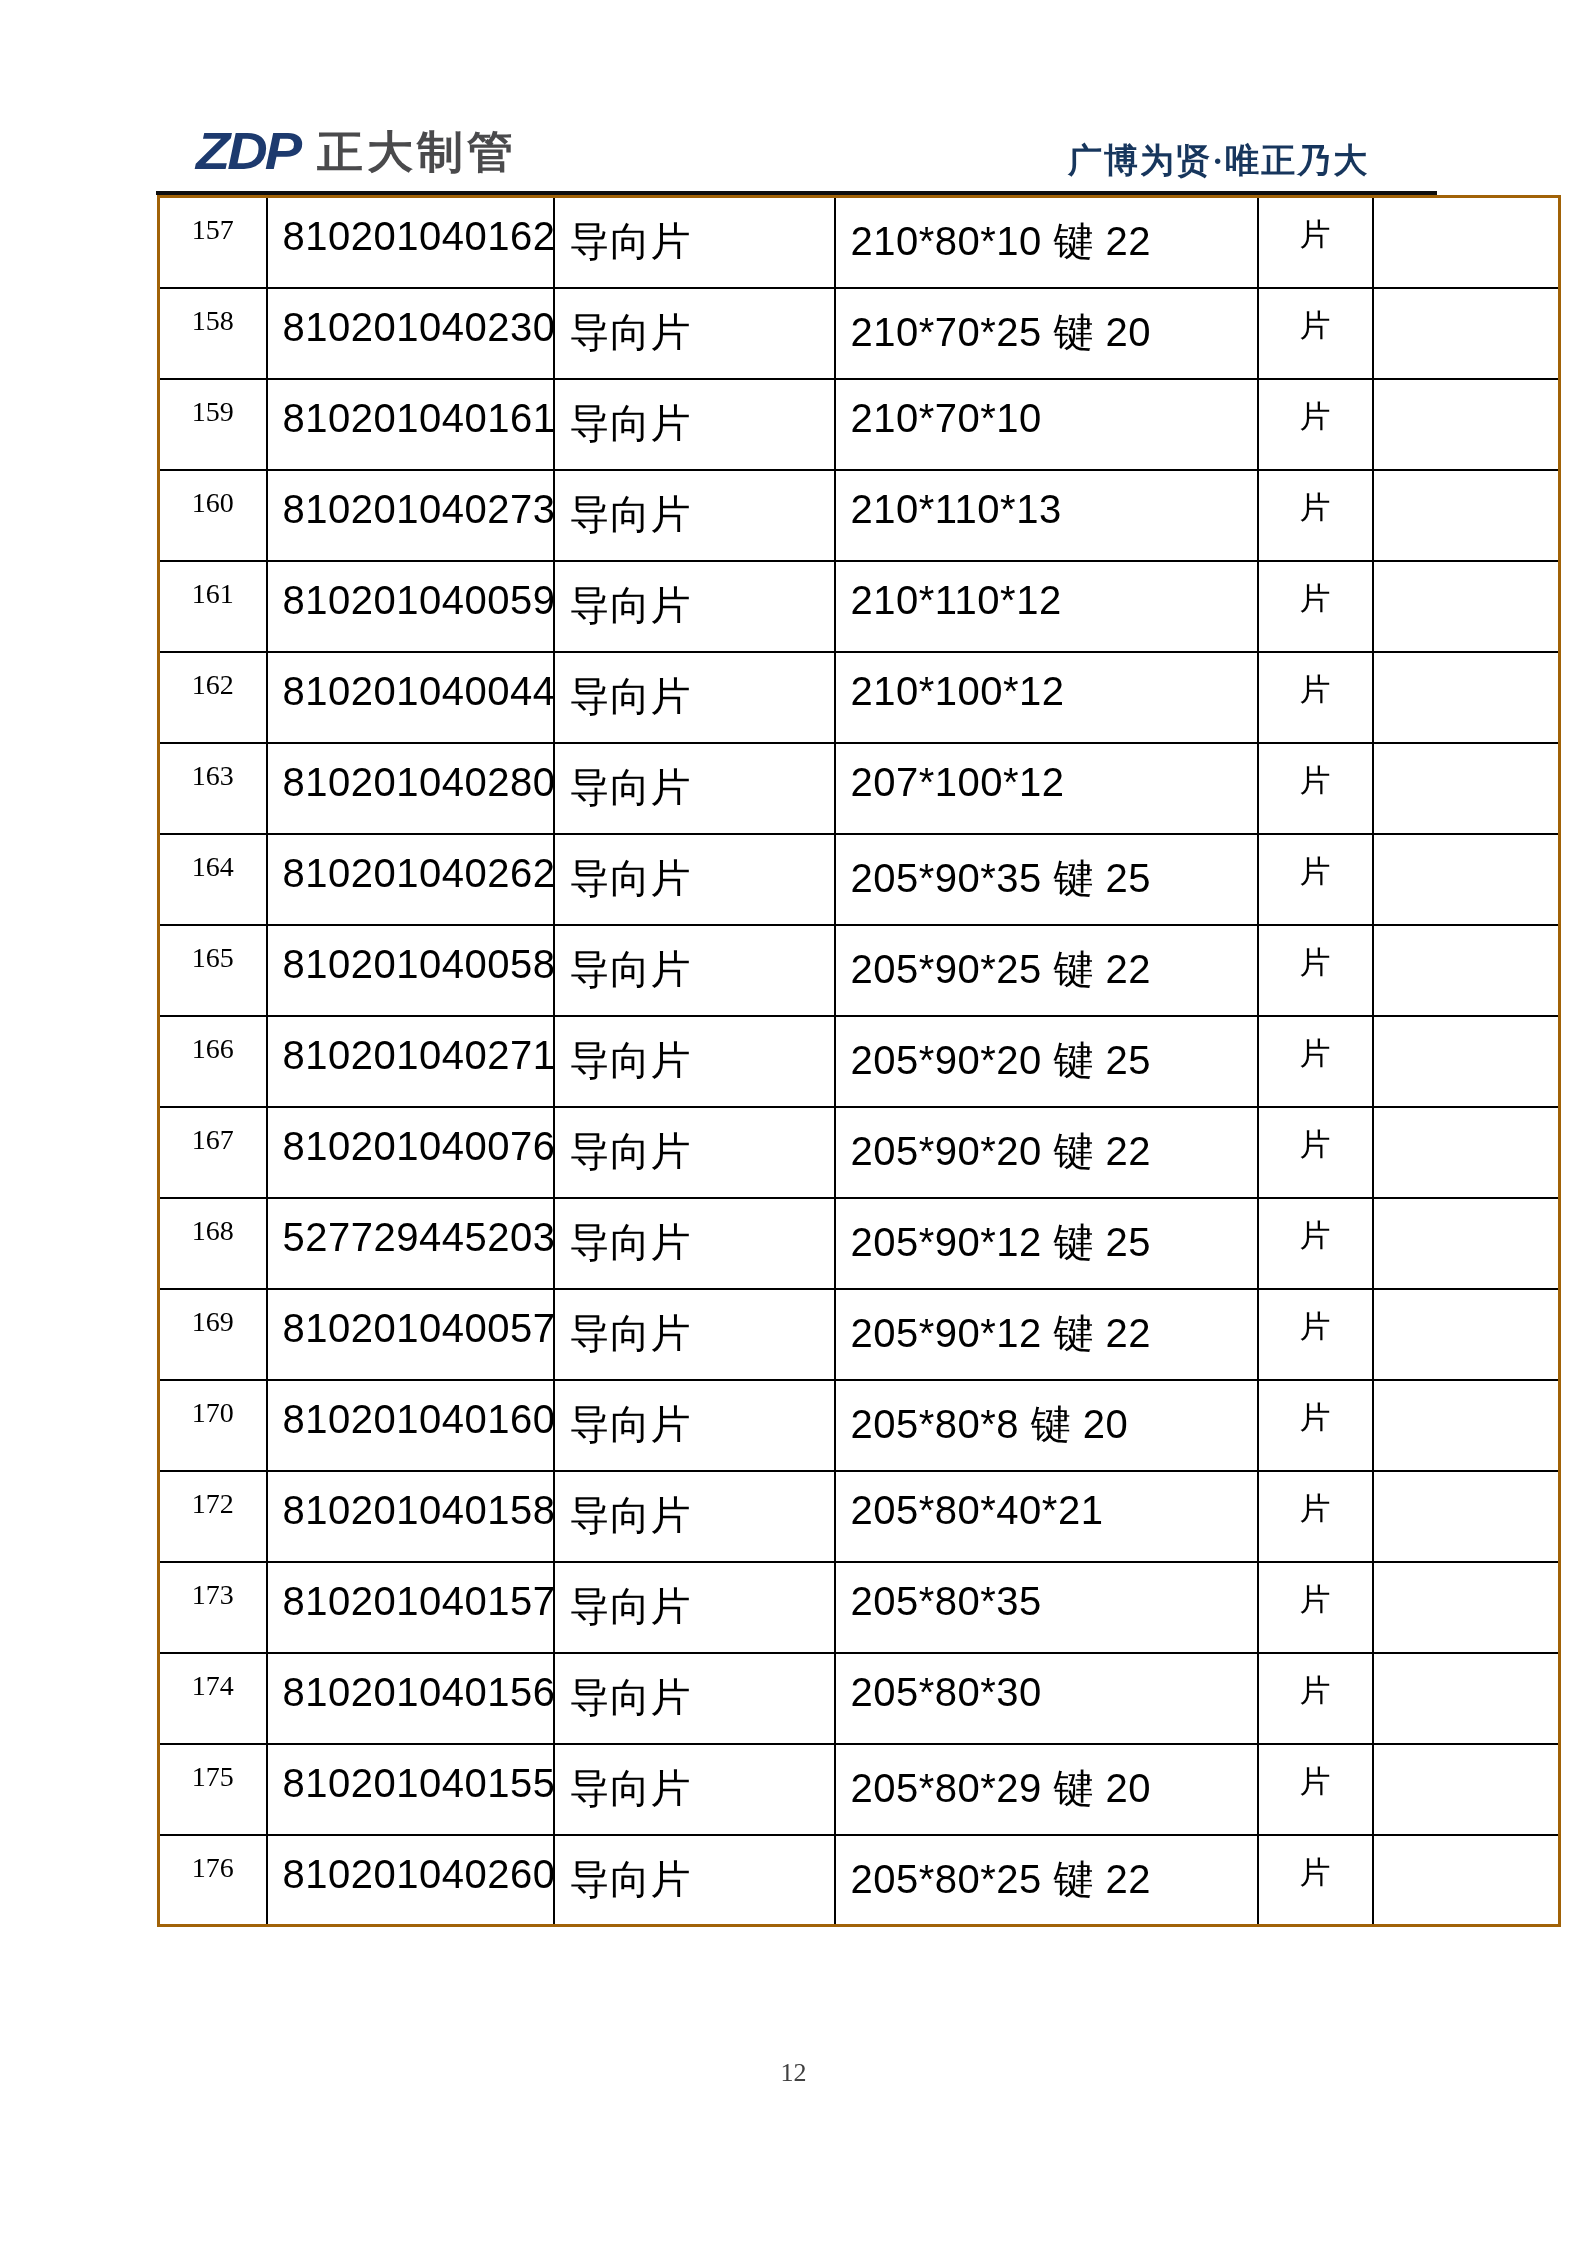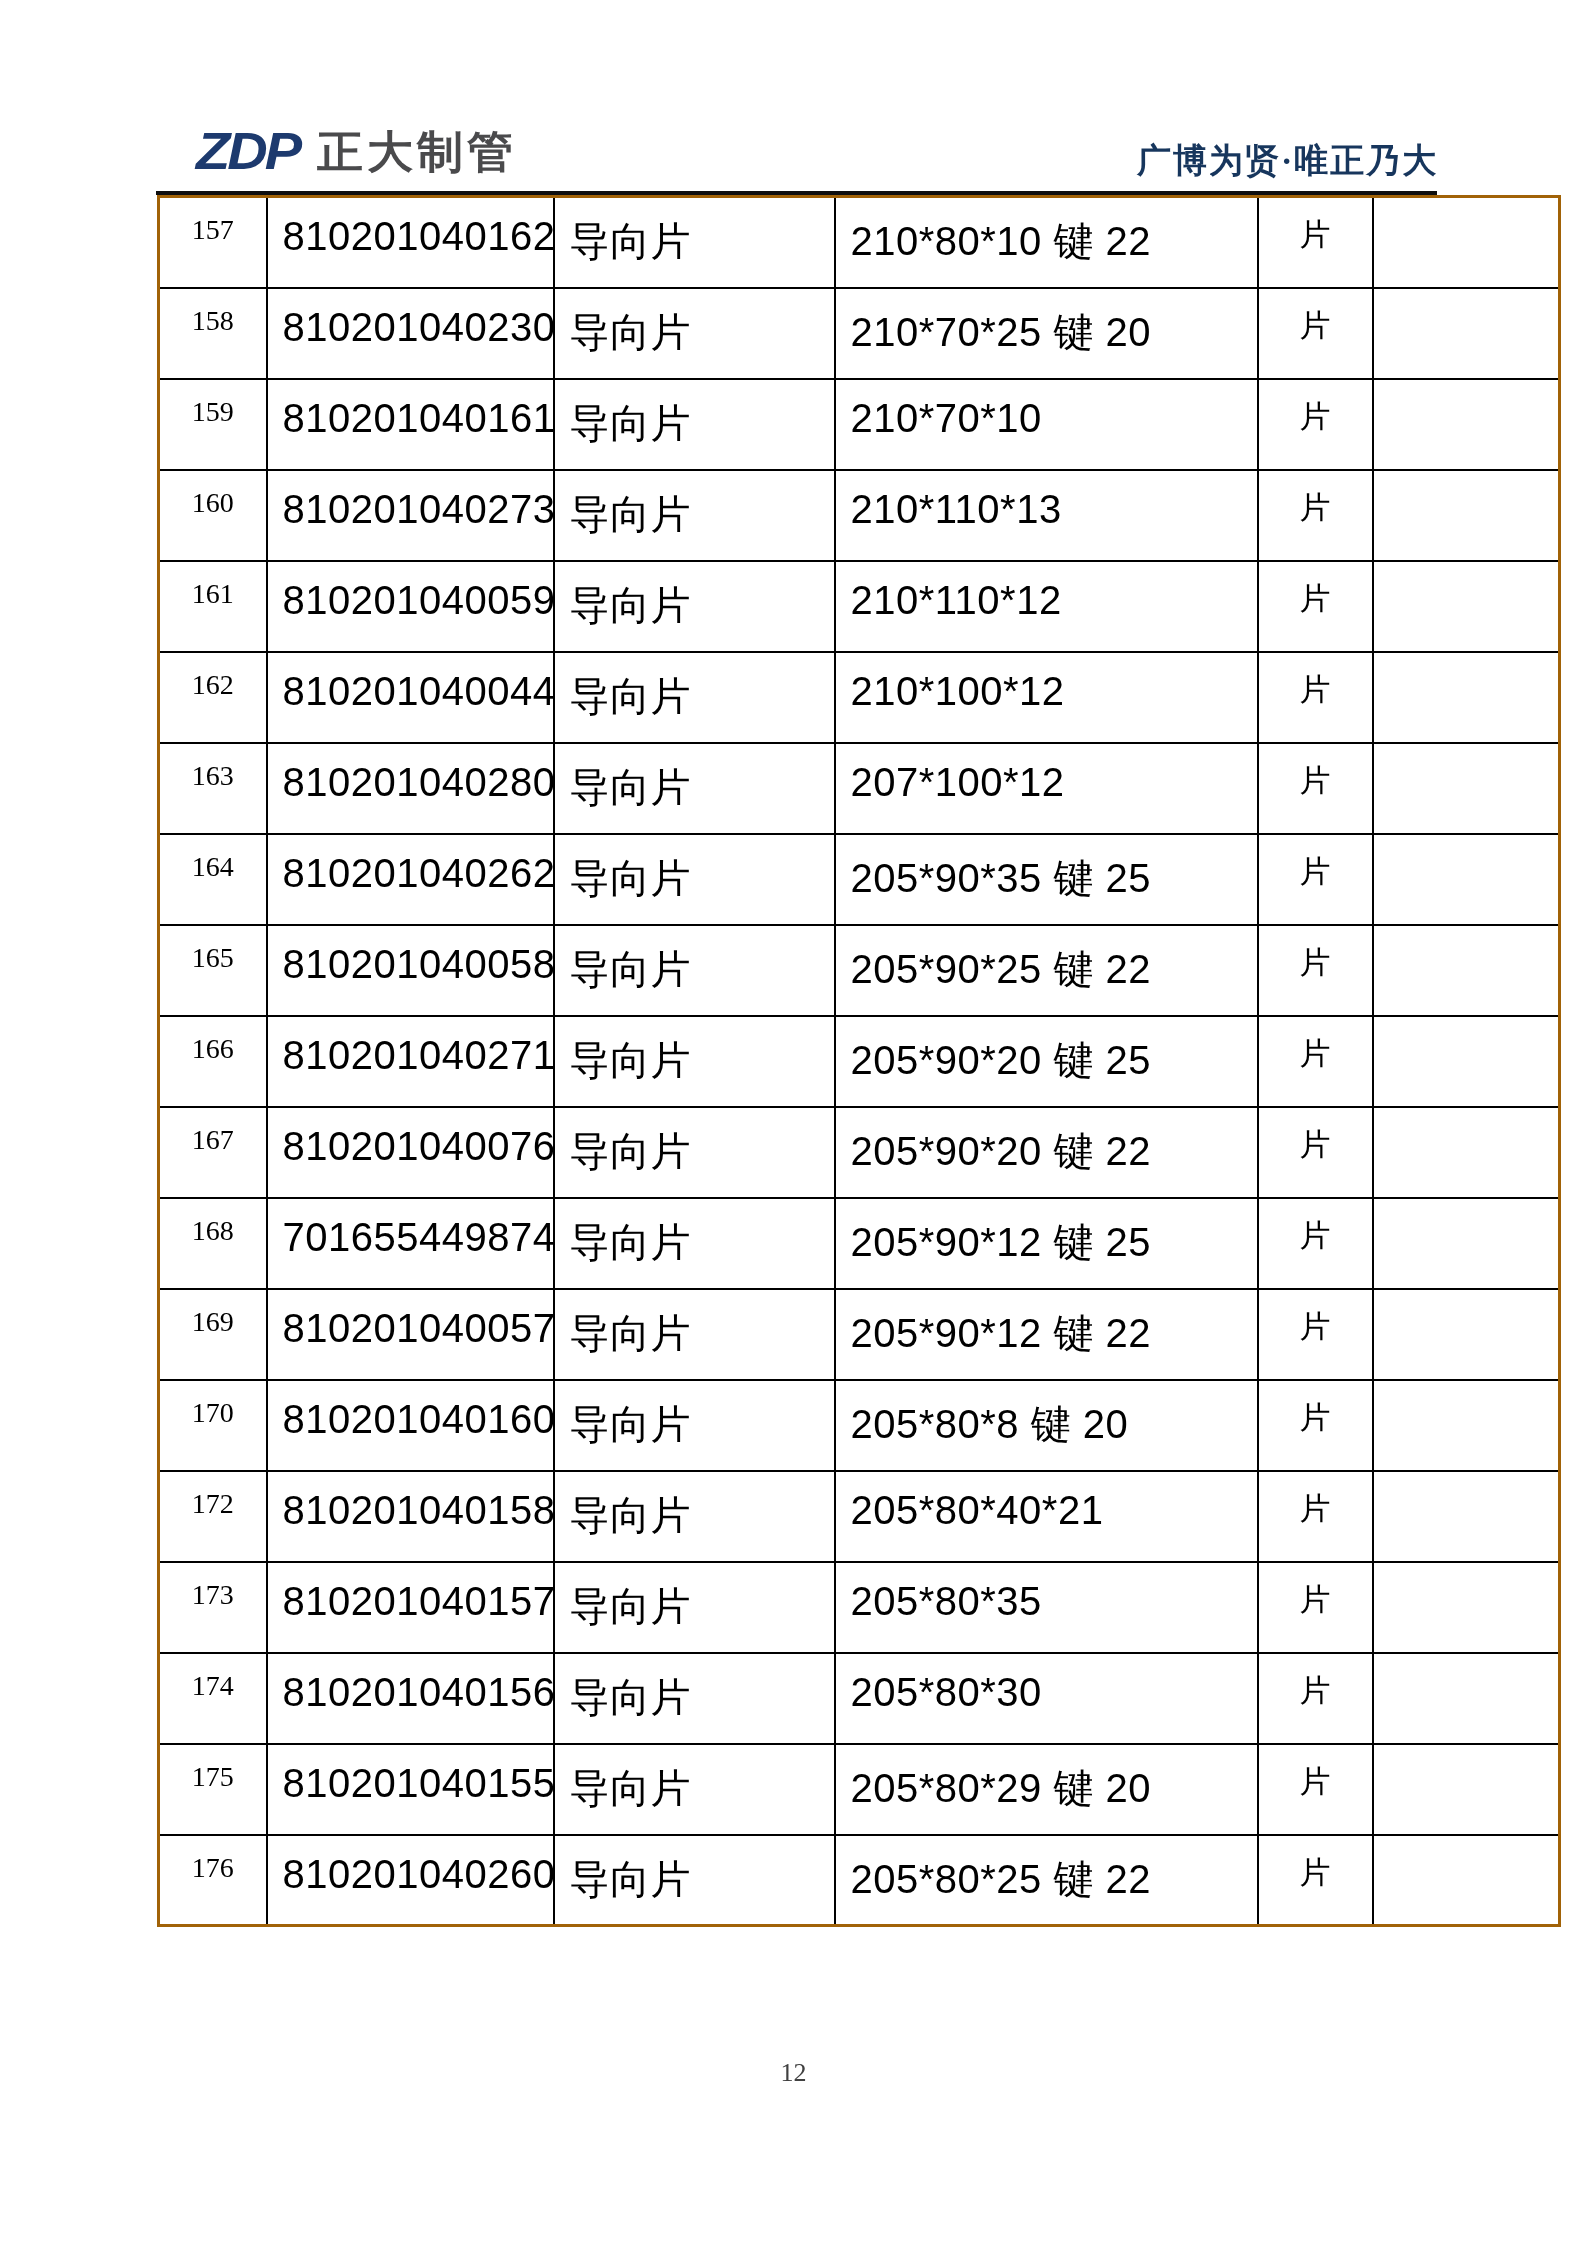--- a/index.html
+++ b/index.html
@@ -23,21 +23,21 @@
     letter-spacing: -3px; color: #1d3a6e;
     transform: scaleY(0.92);
   }
   .logo-name {
     font-family: "Liberation Sans", sans-serif;
     font-size: 46px; font-weight: 700; color: #4a4a4c;
     margin-left: 18px; letter-spacing: 4px;
     transform: scaleY(0.96);
   }
   .slogan {
-    position: absolute; left: 1137px; top: 138px;
+    position: absolute; left: 1068px; top: 138px;
     font-family: Liberation Serif, serif;
     font-size: 34px; font-weight: 700; color: #17365d;
     letter-spacing: 2px; white-space: nowrap;
   }
   .header-rule {
     position: absolute; left: 156px; top: 191px;
     width: 1281px; height: 4px; background: #0f0f0f;
   }
 
   
@@ -187,21 +187,21 @@
         <tr>
     <td class="c-no">167</td>
     <td class="c-code">810201040076</td>
     <td class="c-name">导向片</td>
     <td class="c-spec">205*90*20 键 22</td>
     <td class="c-unit">片</td>
     <td class="c-remark"></td>
   </tr>
         <tr>
     <td class="c-no">168</td>
-    <td class="c-code">701655449874</td>
+    <td class="c-code">527729445203</td>
     <td class="c-name">导向片</td>
     <td class="c-spec">205*90*12 键 25</td>
     <td class="c-unit">片</td>
     <td class="c-remark"></td>
   </tr>
         <tr>
     <td class="c-no">169</td>
     <td class="c-code">810201040057</td>
     <td class="c-name">导向片</td>
     <td class="c-spec">205*90*12 键 22</td>

